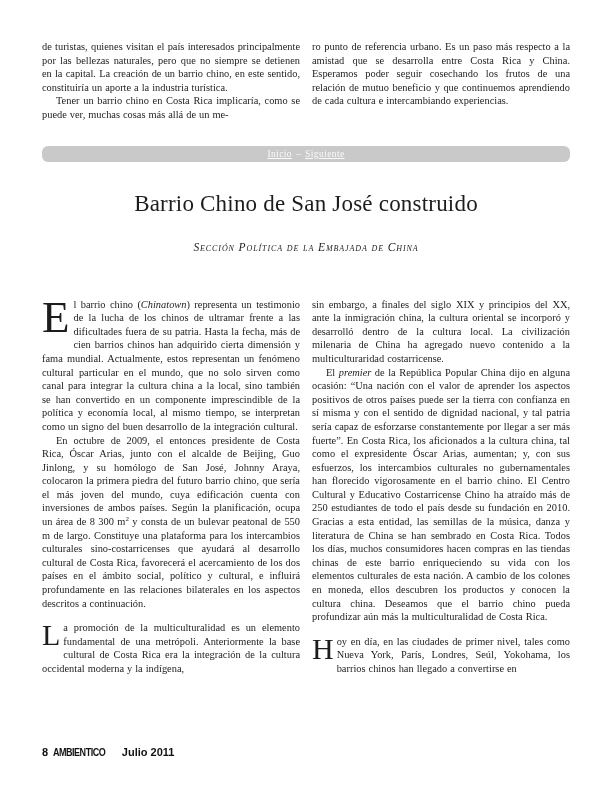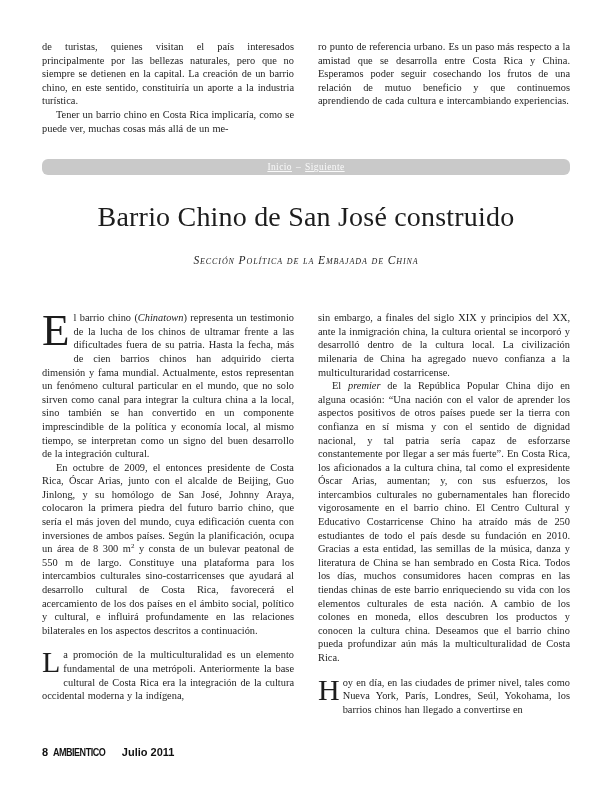--- a/index.html
+++ b/index.html
@@ -3,21 +3,21 @@
 <meta charset="utf-8">
 <style>
   html,body { margin:0; padding:0; background:#ffffff; }
   .page {
     position:relative; width:612px; height:792px; overflow:hidden;
     background:#ffffff; font-family:"Liberation Serif", serif;
     color:var(--text, #1d1d1d);
   }
   .content { position:absolute; left:42px; top:40px; width:528px; }
 
-  .cols { display:flex; gap:24px; }
+  .cols { display:flex; gap:12px; }
   .col { width:258px; }
 
   .para {
     margin:0; font-size:10.4px; line-height:13.6px; text-align:justify;
     color:var(--text, #1d1d1d); word-spacing:0.4px;
   }
   .para.indent { text-indent:14px; }
   .para.spaced { margin-top:11px; }
   .para sup { font-size:7px; line-height:0; }
 
@@ -29,21 +29,21 @@
 
   .navbar {
     margin-top:24px; height:16px; line-height:16px;
     background:var(--navbar-bg, #c9c9c9);
     text-align:center; font-size:9.5px; letter-spacing:0.4px;border-radius:6px;
   }
   .nav-link { color:var(--navbar-link, #fafafa); text-decoration:underline; cursor:pointer; }
   .nav-sep { color:var(--navbar-link, #fafafa); margin:0 4px; }
 
   .title {
-    margin:27px 0 0 0; font-weight:normal; font-size:28px; line-height:29px;
+    margin:27px 0 0 0; font-weight:normal; font-size:23px; line-height:29px;
     text-align:center; letter-spacing:0.2px; color:var(--text, #1d1d1d);
   }
   .title-line { display:block; }
 
   .section-heading {
     margin-top:23px; text-align:center; font-variant:small-caps;
     font-size:11.5px; letter-spacing:0.9px; color:var(--text, #1d1d1d);font-style:italic;
   }
 
   .article { margin-top:45px; }
@@ -84,21 +84,21 @@
 
     <div class="section-heading">Sección Política de la Embajada de China</div>
 
     <div class="cols article">
       <div class="col">
           <p class="para"><span class="dropcap lines-3">E</span><span>l barrio chino (</span><i>Chinatown</i><span>) representa un testimonio de la lucha de los chinos de ultramar frente a las dificultades fuera de su patria. Hasta la fecha, más de cien barrios chinos han adquirido cierta dimensión y fama mundial. Actualmente, estos representan un fenómeno cultural particular en el mundo, que no solo sirven como canal para integrar la cultura china a la local, sino también se han convertido en un componente imprescindible de la política y economía local, al mismo tiempo, se interpretan como un signo del buen desarrollo de la integración cultural.</span></p>
           <p class="para indent"><span>En octubre de 2009, el entonces presidente de Costa Rica, Óscar Arias, junto con el alcalde de Beijing, Guo Jinlong, y su homólogo de San José, Johnny Araya, colocaron la primera piedra del futuro barrio chino, que sería el más joven del mundo, cuya edificación cuenta con inversiones de ambos países. Según la planificación, ocupa un área de 8 300 m</span><sup>2</sup><span> y consta de un bulevar peatonal de 550 m de largo. Constituye una plataforma para los intercambios culturales sino-costarricenses que ayudará al desarrollo cultural de Costa Rica, favorecerá el acercamiento de los dos países en el ámbito social, político y cultural, e influirá profundamente en las relaciones bilaterales en los aspectos descritos a continuación.</span></p>
           <p class="para spaced"><span class="dropcap lines-2">L</span><span>a promoción de la multiculturalidad es un elemento fundamental de una metrópoli. Anteriormente la base cultural de Costa Rica era la integración de la cultura occidental moderna y la indígena,</span></p>
         </div>
       <div class="col">
-          <p class="para"><span>sin embargo, a finales del siglo XIX y principios del XX, ante la inmigración china, la cultura oriental se incorporó y desarrolló dentro de la cultura local. La civilización milenaria de China ha agregado nuevo confianza a la multiculturaridad costarricense.</span></p>
+          <p class="para"><span>sin embargo, a finales del siglo XIX y principios del XX, ante la inmigración china, la cultura oriental se incorporó y desarrolló dentro de la cultura local. La civilización milenaria de China ha agregado nuevo contenido a la multiculturaridad costarricense.</span></p>
           <p class="para indent"><span>El </span><i>premier</i><span> de la República Popular China dijo en alguna ocasión: “Una nación con el valor de aprender los aspectos positivos de otros países puede ser la tierra con confianza en sí misma y con el sentido de dignidad nacional, y tal patria sería capaz de esforzarse constantemente por llegar a ser más fuerte”. En Costa Rica, los aficionados a la cultura china, tal como el expresidente Óscar Arias, aumentan; y, con sus esfuerzos, los intercambios culturales no gubernamentales han florecido vigorosamente en el barrio chino. El Centro Cultural y Educativo Costarricense Chino ha atraído más de 250 estudiantes de todo el país desde su fundación en 2010. Gracias a esta entidad, las semillas de la música, danza y literatura de China se han sembrado en Costa Rica. Todos los días, muchos consumidores hacen compras en las tiendas chinas de este barrio enriqueciendo su vida con los elementos culturales de esta nación. A cambio de los colones en moneda, ellos descubren los productos y conocen la cultura china. Deseamos que el barrio chino pueda profundizar aún más la multiculturalidad de Costa Rica.</span></p>
           <p class="para spaced"><span class="dropcap lines-2">H</span><span>oy en día, en las ciudades de primer nivel, tales como Nueva York, París, Londres, Seúl, Yokohama, los barrios chinos han llegado a convertirse en</span></p>
         </div>
     </div>
 
   </div>
 
   <div class="footer">
     <span>8</span>
     <span class="logo">AMBIENTICO</span>

